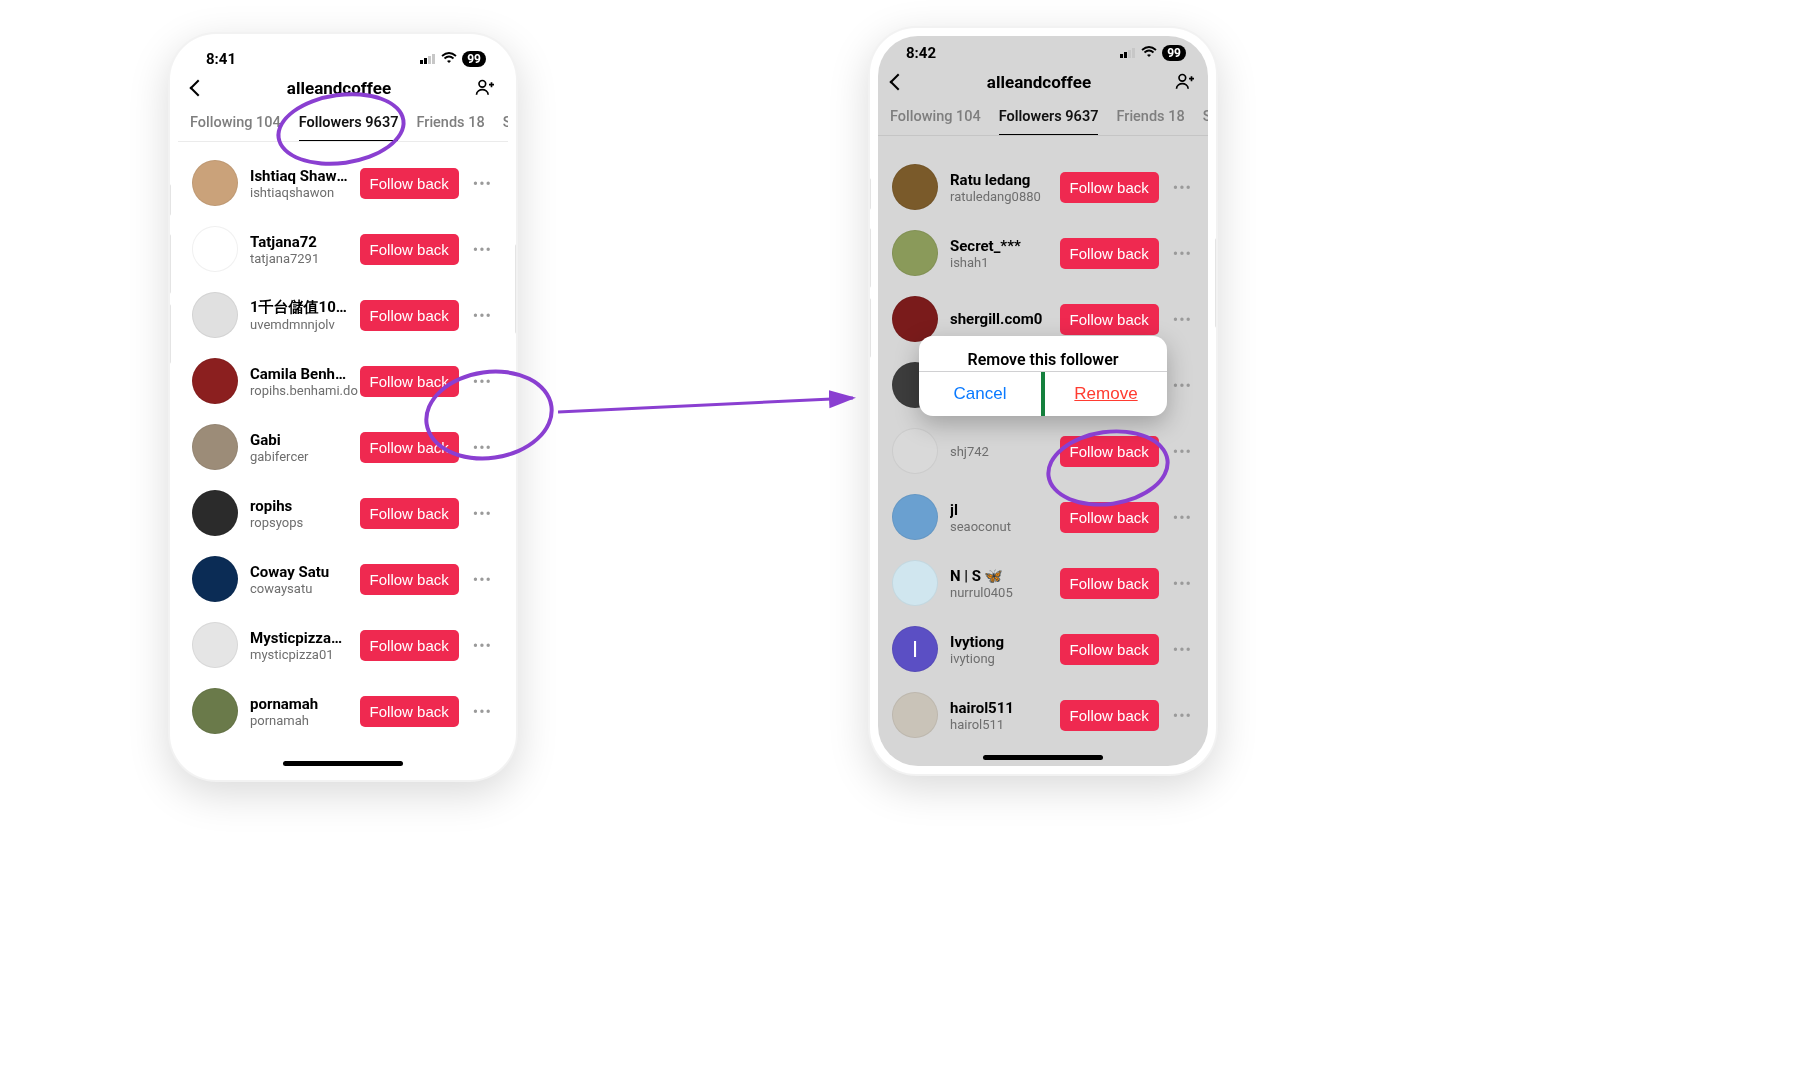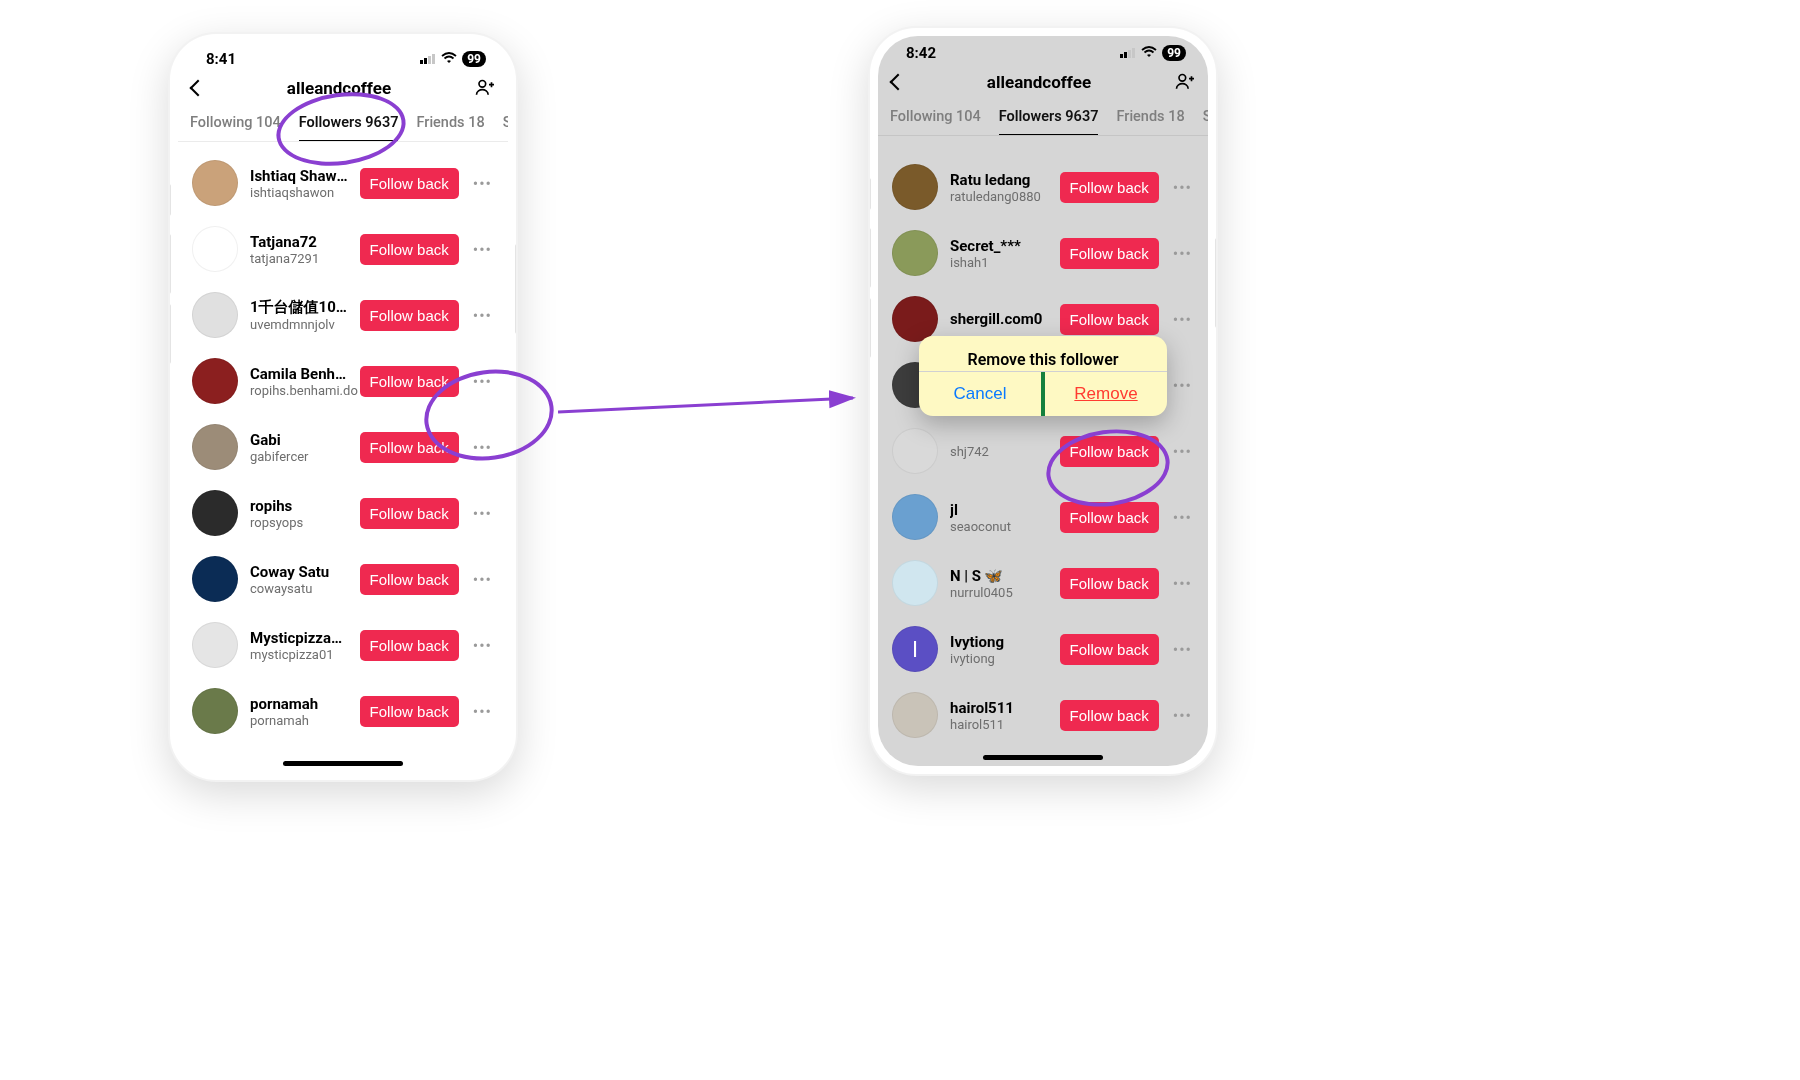--- a/index.html
+++ b/index.html
@@ -100,21 +100,21 @@
   .dots { color: #9a9a9a; font-size: 16px; letter-spacing: 1px; padding: 0 2px; }
   .home-indicator {
     position: absolute; bottom: 6px; left: 50%; transform: translateX(-50%);
     width: 120px; height: 5px; background: #000; border-radius: 3px;
   }
 
   .dialog-overlay {
     position: absolute; inset: 0; display: flex; align-items: center; justify-content: center;
   }
   .dialog {
-    width: 248px; background: #fef9c3; border-radius: 14px; overflow: hidden;
+    width: 248px; background: #ffffff; border-radius: 14px; overflow: hidden;
     box-shadow: 0 8px 24px rgba(0,0,0,0.25);
     transform: translateY(-25px);
   }
   .dialog .d-title { font-weight: 600; font-size: 16px; text-align: center; padding: 14px 16px 2px; }
   .dialog .d-body { font-size: 12.5px; text-align: center; color: #333; padding: 0 14px 12px; line-height: 1.35; }
   .dialog .d-buttons { display: flex; border-top: 1px solid #d0d0d2; }
   .dialog .d-buttons button {
     flex: 1; background: none; border: none; padding: 12px 0; font-size: 17px; font-weight: 400;
   }
   .dialog .d-buttons button:first-child { color: #0a7aff; border-right: 4px solid #15803d; }

